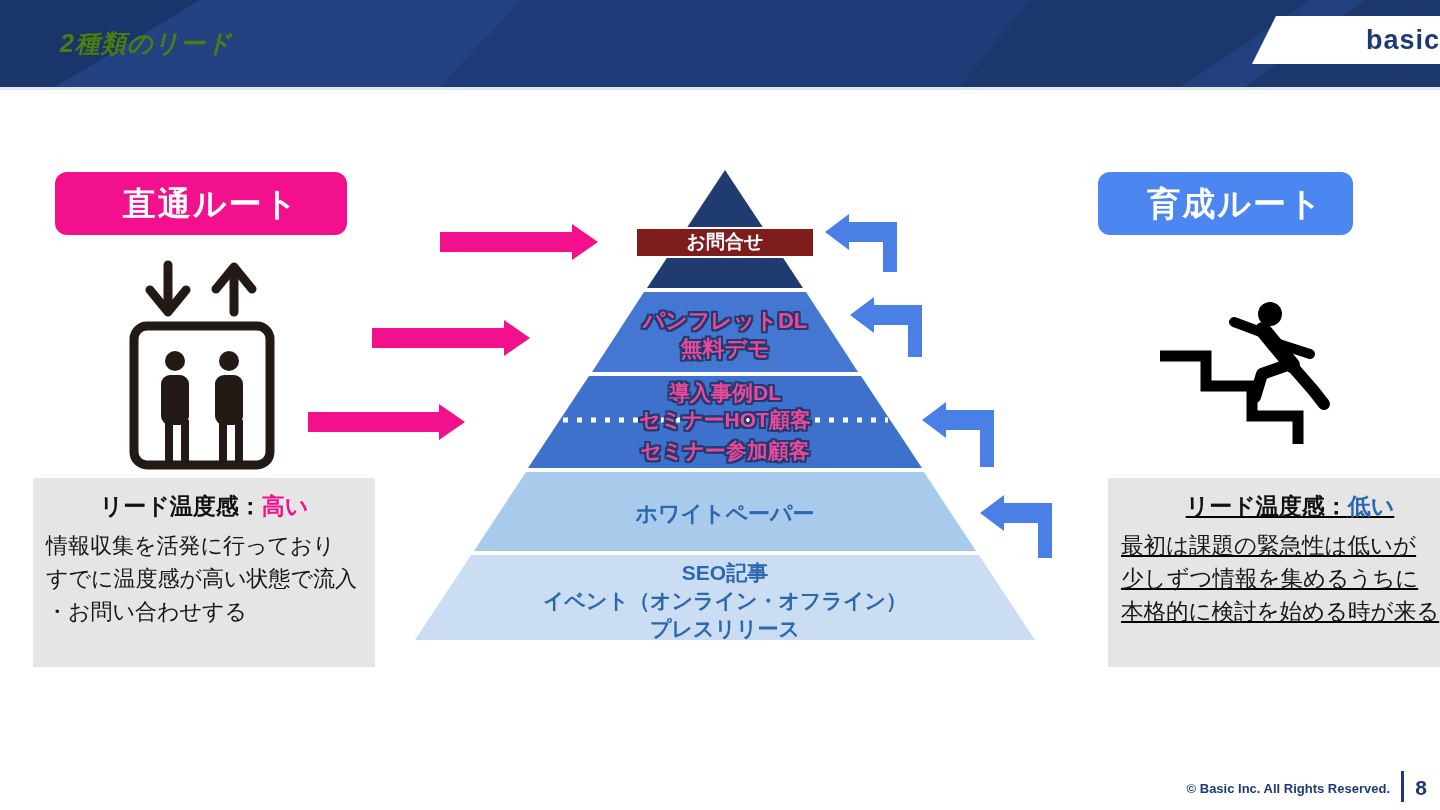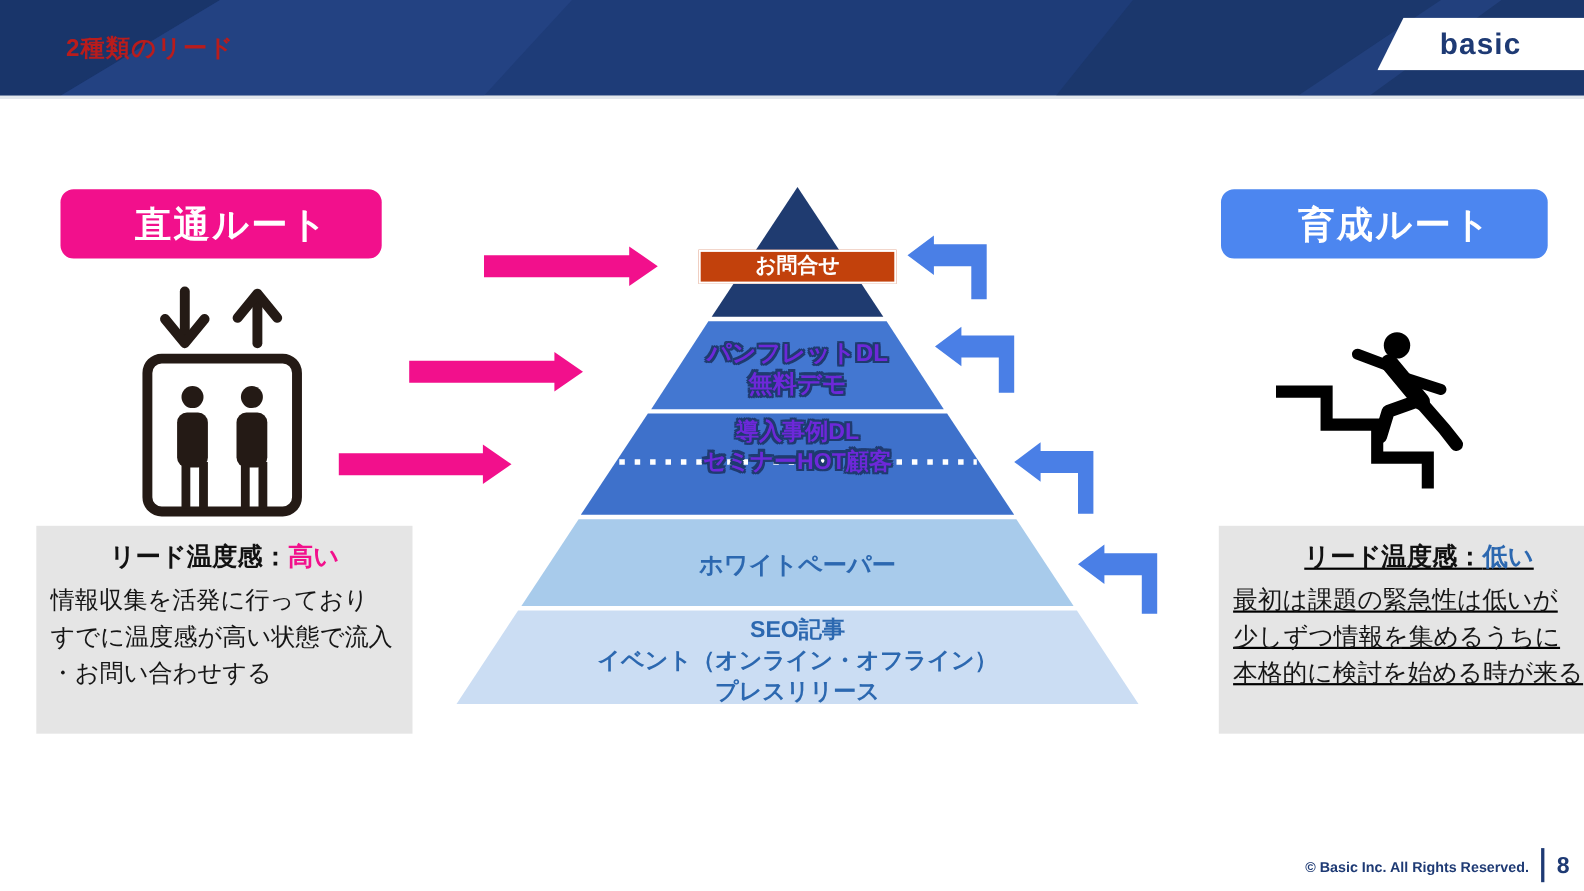--- a/index.html
+++ b/index.html
@@ -3,41 +3,41 @@
 <meta charset="utf-8">
 <style>
   * { margin:0; padding:0; box-sizing:border-box; }
   html,body { width:1440px; height:810px; background:#fff; font-family:"Liberation Sans","DejaVu Sans",sans-serif; }
   .slide { position:relative; width:1440px; height:810px; background:#fff; overflow:hidden; }
 
   
   .header { position:absolute; left:0; top:0; width:1440px; height:87px; background:#1E3C78; }
   .header svg { position:absolute; inset:0; }
   .page-title { position:absolute; left:60px; top:0; height:87px; line-height:87px;
-                font-size:22px; font-weight:700; color:#b91c1c; letter-spacing:1px; z-index:3; }
+                font-size:25px; font-weight:700; color:#4d7c0f; letter-spacing:1px; z-index:3;font-style:italic; }
   .brand-logo { position:absolute; left:1252px; top:16px; width:188px; height:48px; background:#fff;
                 clip-path:polygon(24px 0, 100% 0, 100% 100%, 0 100%);
-                display:flex; align-items:center; justify-content:center; z-index:3; }
+                display:flex; align-items:center; justify-content:flex-end; z-index:3; }
   .brand-logo span { font-size:27px; font-weight:700; color:#1E3A74; letter-spacing:1px; }
   .header-shadow { position:absolute; left:0; top:87px; width:1440px; height:3px; background:#E3E7EC; }
 
   
   .route { position:absolute; top:172px; height:63px; border-radius:12px; color:#fff;
            font-size:33px; font-weight:700; text-align:center; line-height:63px; letter-spacing:2px;padding-left:20px; }
   .route.direct  { left:55px;  width:292px; background:#F2108C; }
-  .route.nurture { left:1098px; width:297px; background:#4C86F0;margin-left:12px; }
+  .route.nurture { left:1098px; width:255px; background:#4C86F0; }
 
   
   .diagram { position:absolute; left:0; top:0; width:1440px; height:810px; }
 
   
   .ptext { position:absolute; text-align:center; font-weight:700; }
-  .outlined { color:#6d28d9; text-shadow:-2px -2px 0 #1F3B70, 2px -2px 0 #1F3B70, -2px 2px 0 #1F3B70,
+  .outlined { color:#ec4899; text-shadow:-2px -2px 0 #1F3B70, 2px -2px 0 #1F3B70, -2px 2px 0 #1F3B70,
               2px 2px 0 #1F3B70, 0 2px 0 #1F3B70, 0 -2px 0 #1F3B70, 2px 0 0 #1F3B70, -2px 0 0 #1F3B70; }
-  .contact-band { position:absolute; left:635px; top:227px; width:180px; height:31px; background:#c2410c;
+  .contact-band { position:absolute; left:635px; top:227px; width:180px; height:31px; background:#7f1d1d;
                   border:2px solid #fff; color:#fff; font-size:19px; font-weight:700;
                   text-align:center; line-height:26px; }
   .lvl2-text { left:592px; top:307px; width:266px; font-size:22px; line-height:28px; }
   .lvl3-text { left:528px; top:379px; width:394px; font-size:21px; line-height:27px;text-align:center; }
   .lvl3-text .gap { margin-top:4px; }
   .lvl4-text { left:526px; top:499px; width:398px; font-size:22px; color:#2C68B0; }
   .lvl5-text { left:430px; top:559px; width:590px; font-size:21px; line-height:28px; color:#2C68B0; }
 
   
   .note { position:absolute; top:478px; height:189px; background:#e5e5e5; }
@@ -127,20 +127,21 @@
   <div class="contact-band">お問合せ</div>
 
   <div class="ptext lvl2-text outlined">
     <div>パンフレットDL</div>
     <div>無料デモ</div>
   </div>
 
   <div class="ptext lvl3-text outlined">
     <div>導入事例DL</div>
     <div>セミナーHOT顧客</div>
+    <div class="gap">セミナー参加顧客</div>
   </div>
 
   <div class="ptext lvl4-text">
     <div>ホワイトペーパー</div>
   </div>
 
   <div class="ptext lvl5-text">
     <div>SEO記事</div>
     <div>イベント（オンライン・オフライン）</div>
     <div>プレスリリース</div>

